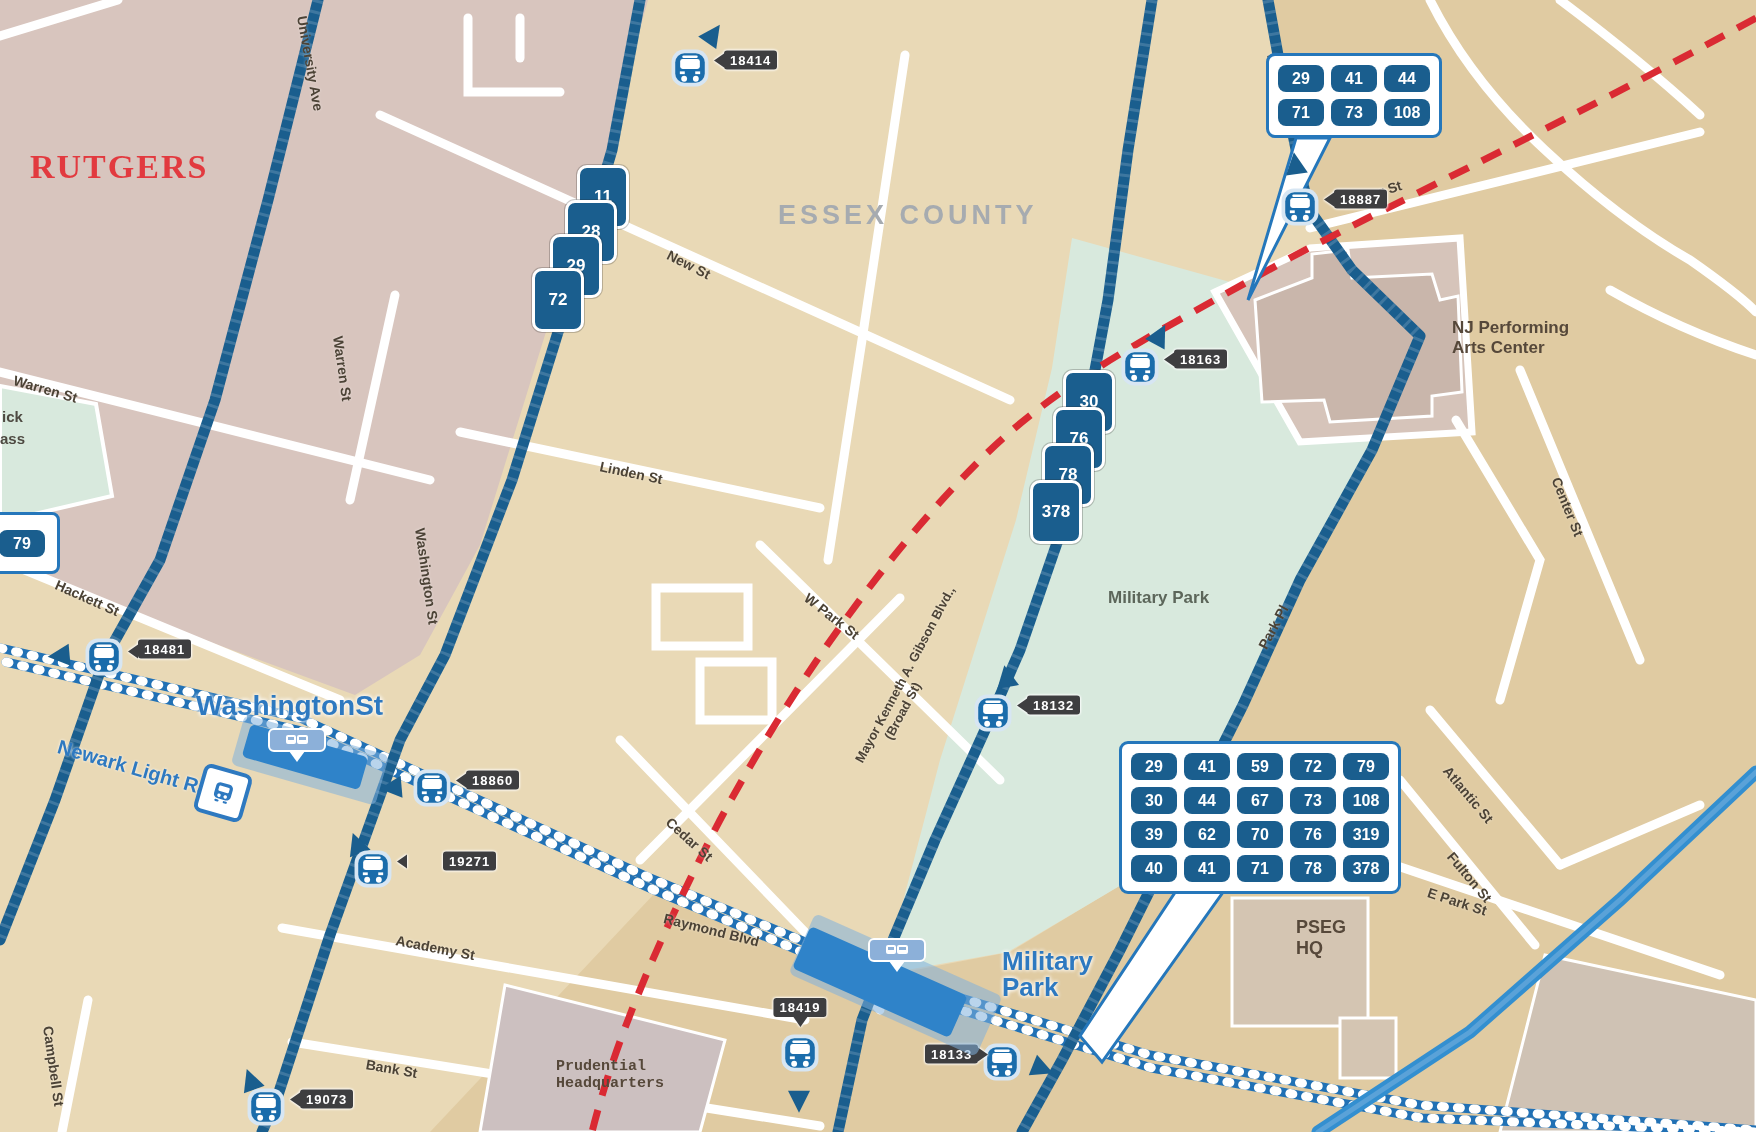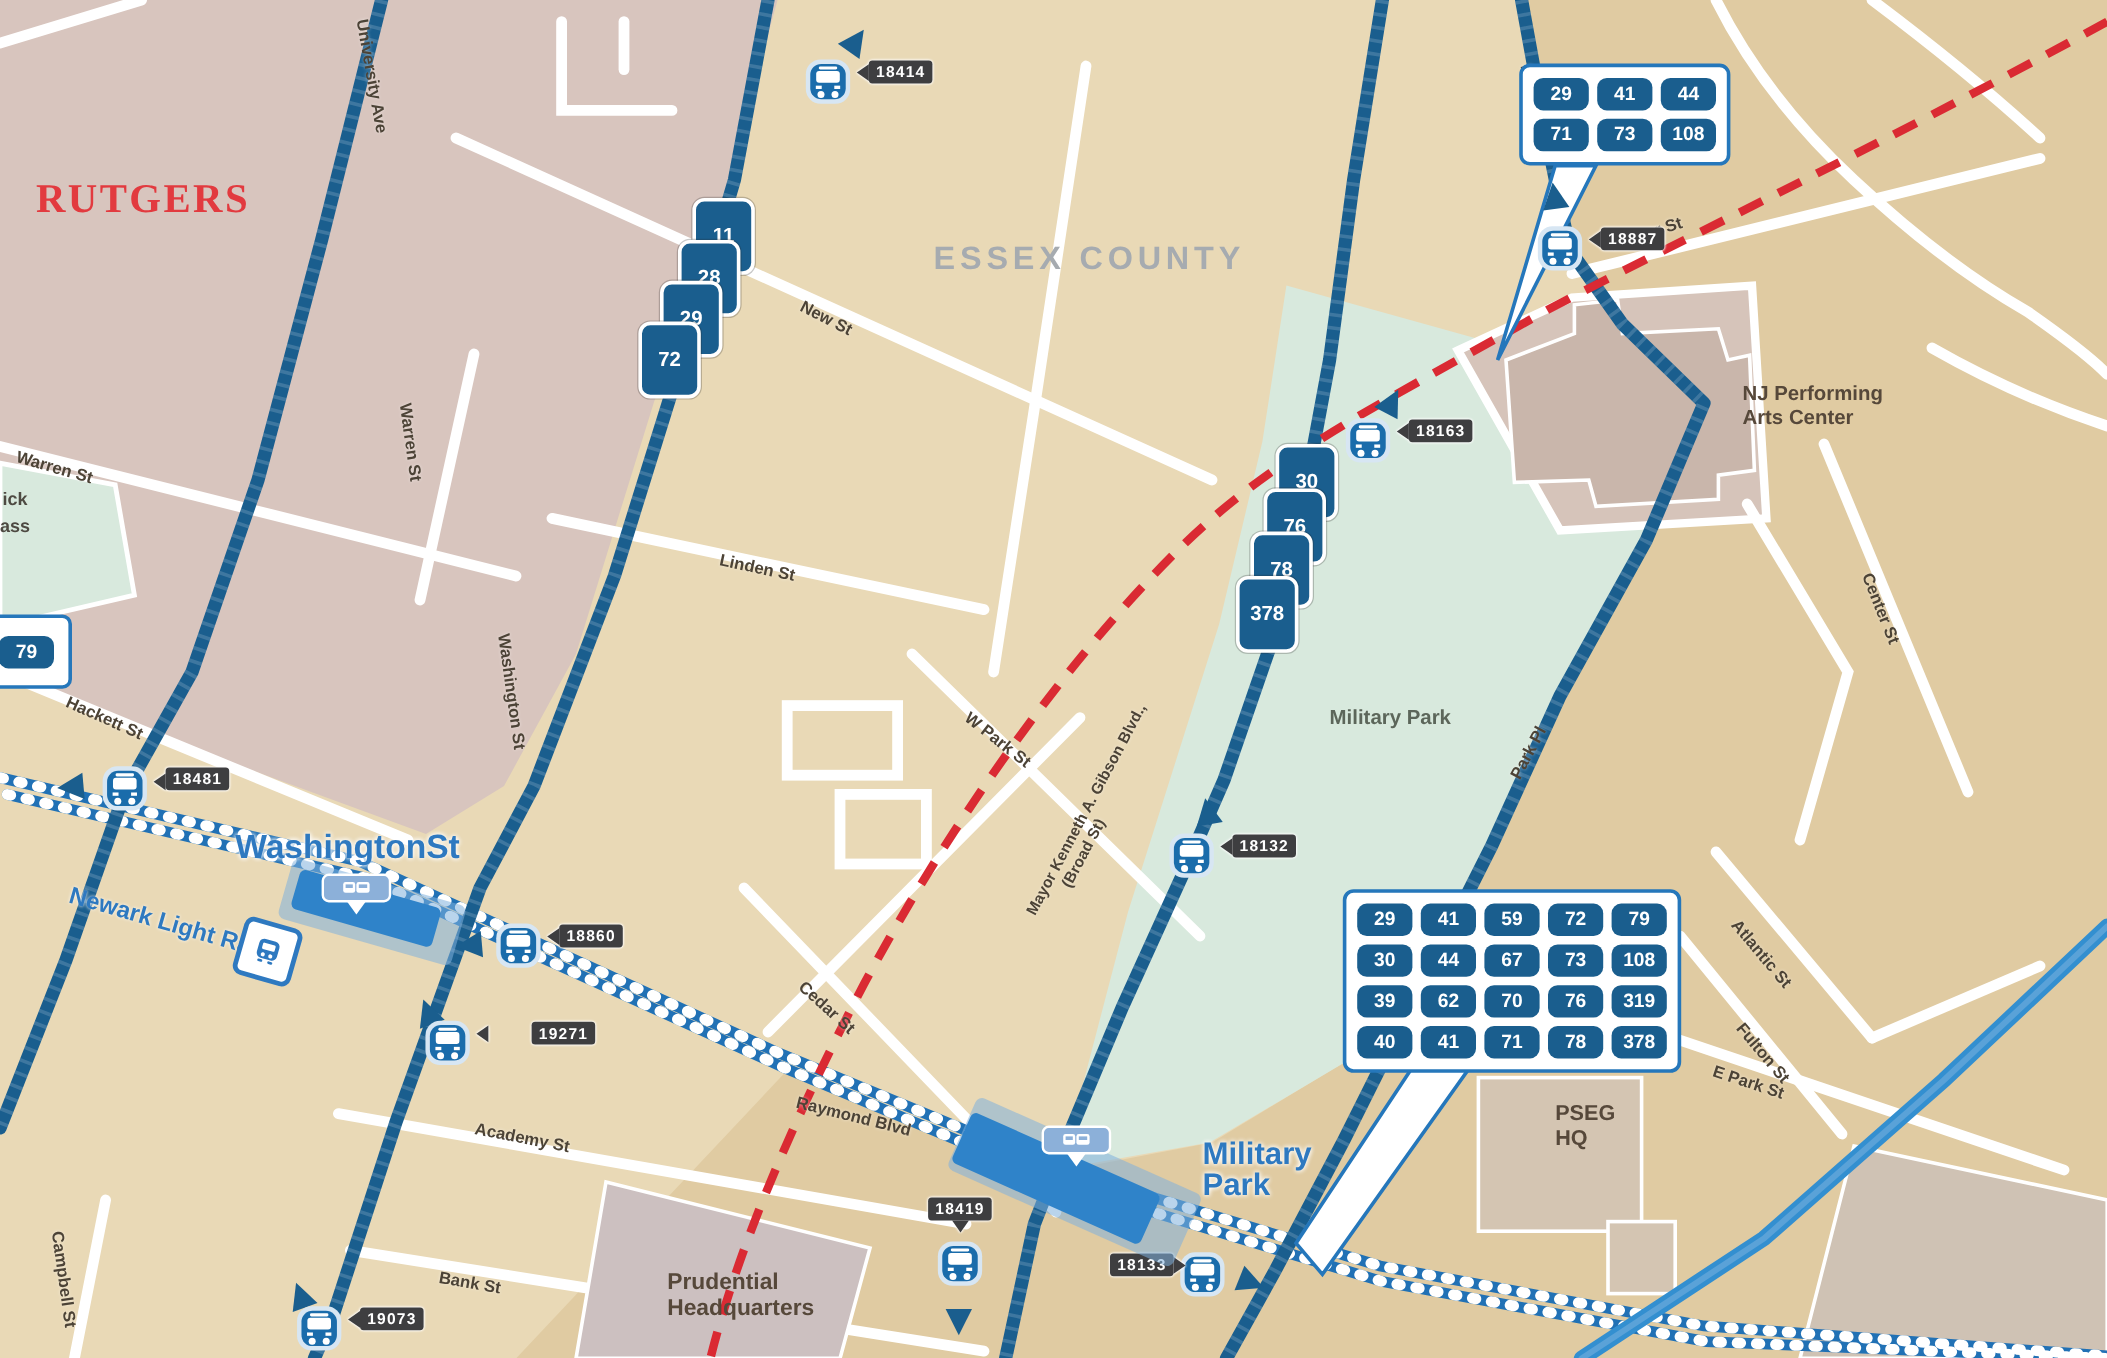--- a/index.html
+++ b/index.html
@@ -191,21 +191,21 @@
       <div class="street" style="left: 1446px; top: 760px; transform: rotate(50deg);">Atlantic St</div>
       <div class="street" style="left: 1450px; top: 846px; transform: rotate(50deg);">Fulton St</div>
       <div class="street" style="left: 1428px; top: 884px; transform: rotate(18deg);">E Park St</div>
       <div class="partial" style="left: 2px; top: 408px;">ick</div>
       <div class="partial" style="left: 0px; top: 430px;">ass</div>
       <div class="place" style="left: 1452px; top: 318px; font-size: 17px;">NJ Performing
 Arts Center</div>
       <div class="place" style="left: 1108px; top: 588px; font-size: 17px; color: rgb(92, 102, 90);">Military Park</div>
       <div class="place" style="left: 1296px; top: 917px; font-size: 18px;">PSEG
 HQ</div>
-      <div class="place" style="left: 556px; top: 1058px; font-size: 19px;">Prudential
+      <div class="place" style="left: 556px; top: 1058px; font-size: 15px; font-family: Liberation Mono, monospace;">Prudential
 Headquarters</div>
       <div class="badge" style="left: 603px; top: 197px;">11</div>
       <div class="badge" style="left: 591px; top: 232px;">28</div>
       <div class="badge" style="left: 576px; top: 266px;">29</div>
       <div class="badge" style="left: 558px; top: 300px;">72</div>
       <div class="badge" style="left: 1089px; top: 402px;">30</div>
       <div class="badge" style="left: 1079px; top: 439px;">76</div>
       <div class="badge" style="left: 1068px; top: 475px;">78</div>
       <div class="badge" style="left: 1056px; top: 512px;">378</div>
       <div class="callout" style="left: 1266px; top: 53px; grid-template-columns: repeat(3, 46px);">

